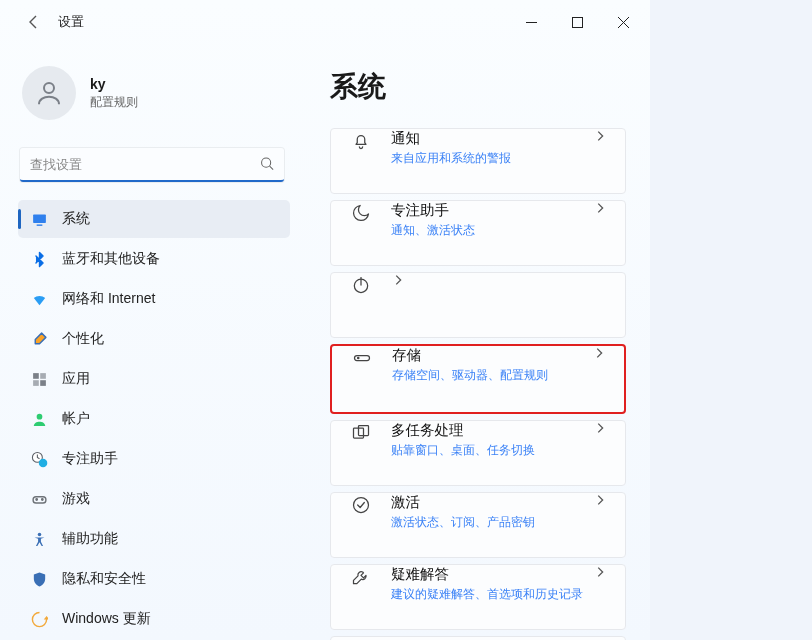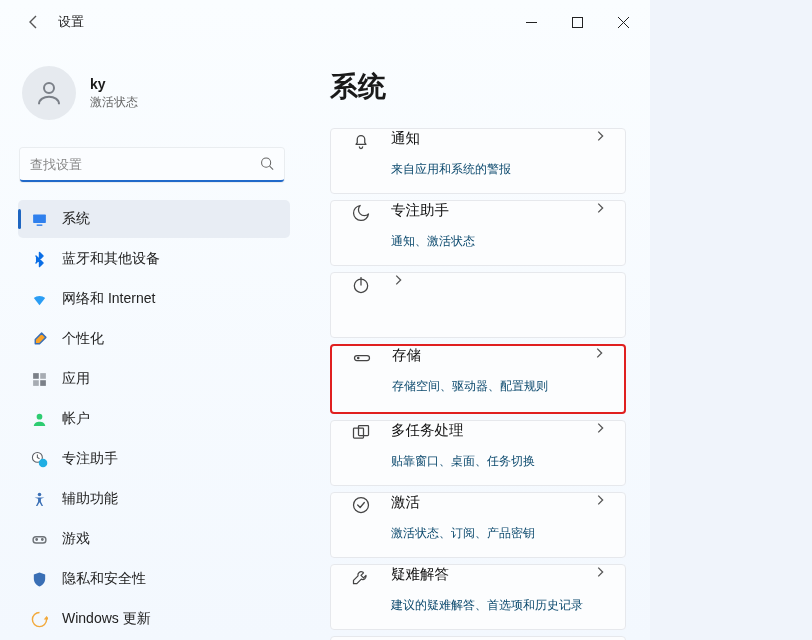--- a/index.html
+++ b/index.html
@@ -167,21 +167,21 @@
     height: 24px;
     display: flex;
     align-items: center;
     justify-content: center;
     color: #444;
     margin-right: 18px;
     flex-shrink: 0;
   }
   .row-texts { flex: 1; }
   .row-title { font-size: 14.5px; color: #111; }
-  .row-sub { font-size: 12px; color: #0c4a6e; margin-top: 13px; }
+  .row-sub { font-size: 12px; color: #3b82f6; margin-top: 2px; }
   .chevron {
     color: #555;
     flex-shrink: 0;
   }
   .setting-row.partial {
     height: 36px;
     overflow: hidden;
     align-items: flex-start;
     padding-top: 10px;
   }
@@ -223,21 +223,21 @@
     <aside class="sidebar">
       <div class="account">
         <div class="avatar">
           <svg width="30" height="30" viewBox="0 0 24 24" fill="none" stroke="#7b8088" stroke-width="1.6">
               <circle cx="12" cy="8" r="4"></circle>
               <path d="M4 21c0-4 4-6 8-6s8 2 8 6"></path>
             </svg>
         </div>
         <div class="account-texts">
           <div class="name">ky</div>
-          <div class="sub">激活状态</div>
+          <div class="sub">配置规则</div>
         </div>
       </div>
 
       <div class="search-wrap">
         <input class="search-input" placeholder="查找设置" style="">
         <span class="search-icon">
           <svg width="14" height="14" viewBox="0 0 16 16" fill="none" stroke="currentColor" stroke-width="1.2">
               <circle cx="7" cy="7" r="5.2"></circle>
               <line x1="11" y1="11" x2="15" y2="15"></line>
             </svg>
@@ -303,36 +303,36 @@
               <svg width="17" height="17" viewBox="0 0 24 24">
                 <circle cx="9" cy="9" r="7" fill="#fff" stroke="#5b5f66" stroke-width="1.5"></circle>
                 <path d="M9 5v4l3 2" stroke="#5b5f66" stroke-width="1.5" fill="none"></path>
                 <circle cx="17" cy="17" r="6" fill="#20aee3"></circle>
               </svg>
             </span>
             <span>专注助手</span>
           </li>
           <li class="nav-item">
             <span class="nav-icon">
-              <svg width="17" height="17" viewBox="0 0 24 24">
-                <circle cx="12" cy="5" r="2.5" fill="#3a6fb5"></circle>
-                <path d="M5 9h14l-5 2v4l3 6h-2l-3-5-3 5H7l3-6v-4L5 9z" fill="#3a6fb5"></path>
-              </svg>
-            </span>
-            <span>辅助功能</span>
-          </li>
-          <li class="nav-item">
-            <span class="nav-icon">
               <svg width="17" height="17" viewBox="0 0 24 24" fill="none" stroke="#6e7378" stroke-width="2" stroke-linecap="round" stroke-linejoin="round">
                 <rect x="3" y="8" width="18" height="9" rx="4" fill="none"></rect>
                 <circle cx="8" cy="12" r="1" fill="#6e7378"></circle>
                 <circle cx="16" cy="12" r="1" fill="#6e7378"></circle>
               </svg>
             </span>
             <span>游戏</span>
+          </li>
+          <li class="nav-item">
+            <span class="nav-icon">
+              <svg width="17" height="17" viewBox="0 0 24 24">
+                <circle cx="12" cy="5" r="2.5" fill="#3a6fb5"></circle>
+                <path d="M5 9h14l-5 2v4l3 6h-2l-3-5-3 5H7l3-6v-4L5 9z" fill="#3a6fb5"></path>
+              </svg>
+            </span>
+            <span>辅助功能</span>
           </li>
           <li class="nav-item">
             <span class="nav-icon">
               <svg width="17" height="17" viewBox="0 0 24 24">
                 <path d="M12 2l8 3v6c0 5-3.5 9-8 11-4.5-2-8-6-8-11V5l8-3z" fill="#3a6fb5"></path>
               </svg>
             </span>
             <span>隐私和安全性</span>
           </li>
           <li class="nav-item">

